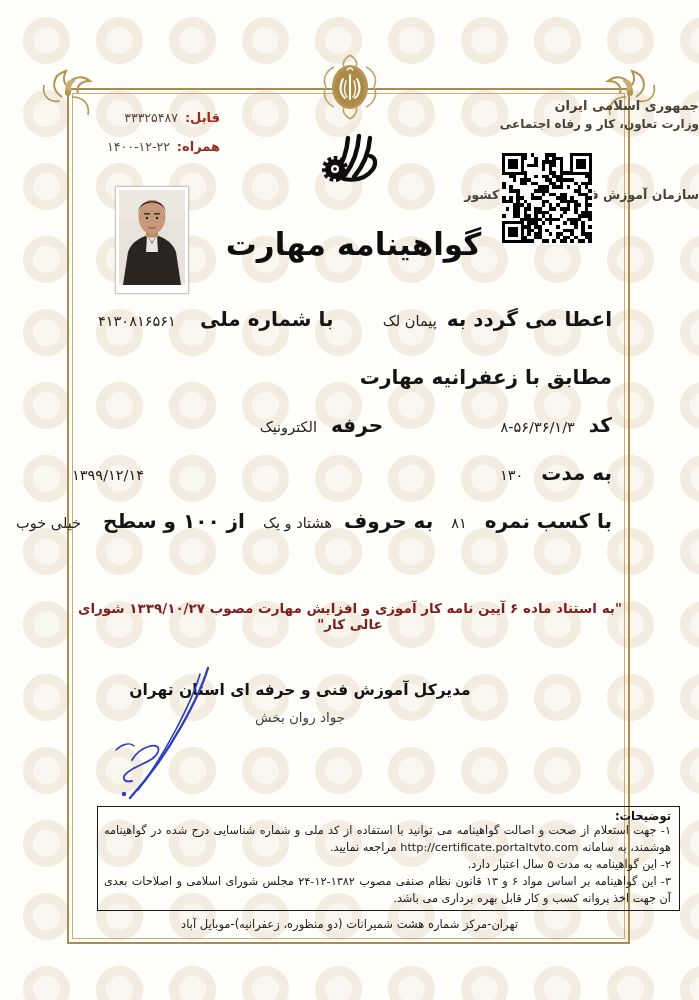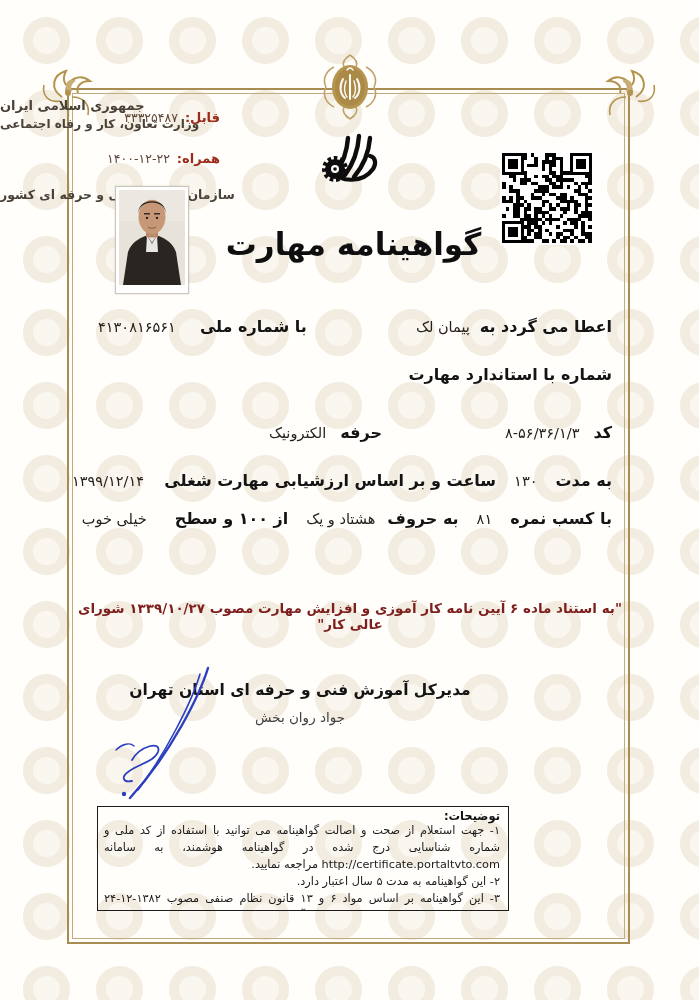--- a/index.html
+++ b/index.html
@@ -13,50 +13,50 @@
     content:"";position:absolute;inset:0;pointer-events:none;
     background-image:radial-gradient(circle, rgba(203,182,141,0.10) 0 13px, rgba(203,182,141,0.24) 14px 23px, rgba(203,182,141,0) 24px);
     background-size:73px 73px;background-position:10px 4px;
   }
   .border-outer{position:absolute;left:67px;top:88px;width:563px;height:856px;border:2px solid #a98c52;box-sizing:border-box;}
   .border-inner{position:absolute;left:72px;top:93px;width:553px;height:846px;border:1px solid #c3ab7c;box-sizing:border-box;}
   .flourish{position:absolute;width:72px;height:72px;}
   .flourish.tl{left:32px;top:53px;}
   .flourish.tr{left:594px;top:53px;transform:scaleX(-1);}
   .medallion{position:absolute;left:318px;top:52px;width:64px;height:70px;}
-  .hdr{position:absolute;left:0;right:0;text-align:left;color:#4a4238;}
+  .hdr{position:absolute;left:0;right:0;text-align:right;color:#4a4238;}
   .hdr.country{top:98px;font-size:13px;font-weight:bold;}
   .hdr.ministry{top:117px;font-size:12px;font-weight:bold;}
   .hdr.org{top:187px;font-size:12.5px;font-weight:bold;}
   .tvto-logo{position:absolute;left:321px;top:131px;width:60px;height:54px;}
   .meta{position:absolute;left:90px;top:110px;width:130px;display:flex;flex-direction:column;gap:14px;}
   .meta .mrow{display:flex;direction:rtl;align-items:baseline;gap:7px;}
   .meta .mlabel{font-weight:bold;font-size:13px;color:#9b2b1a;}
   .meta .mval{font-size:12.5px;color:#5d4437;}
-  .ltr{direction:ltr;unicode-bidi:isolate;margin-top:12px;}
+  .ltr{direction:ltr;unicode-bidi:isolate;}
   .photo{position:absolute;left:115px;top:186px;width:74px;height:108px;background:#fff;border:1px solid #ccc5ba;box-sizing:border-box;padding:3px 3px 8px 3px;box-shadow:0 0 2px rgba(0,0,0,.15);}
   .photo svg{display:block;width:100%;height:100%;}
   .qr{position:absolute;left:500px;top:151px;width:94px;height:94px;background:#fff;padding:2px;box-sizing:border-box;}
   .qr-grid{position:relative;display:grid;grid-template-columns:repeat(25,1fr);grid-auto-rows:1fr;width:90px;height:90px;}
   .qr-grid i{display:block;}
   .qr-grid i.on{background:#000;}
   .qf{position:absolute;width:22px;height:22px;border:3px solid #000;background:#fff;box-sizing:border-box;}
   .qf::after{content:"";position:absolute;inset:3px;background:#000;}
   .qf.tl{left:0;top:0;} .qf.tr{right:0;top:0;} .qf.bl{left:0;bottom:0;}
   .page-title{position:absolute;top:226px;left:0;right:0;text-align:center;font-size:31px;font-weight:bold;color:#0e0e0e;margin-left:8px;}
   .row{position:absolute;left:72px;width:540px;display:flex;direction:rtl;align-items:baseline;}
-  .b{font-weight:bold;font-size:16px;color:#141414;white-space:nowrap;}
+  .b{font-weight:bold;font-size:20px;color:#141414;white-space:nowrap;}
   .v{font-size:14.5px;color:#26201c;white-space:nowrap;}
   .sp{flex:1 1 0;}
   .legal-note{position:absolute;top:600px;left:60px;width:580px;text-align:center;direction:rtl;font-size:13.5px;font-weight:bold;color:#7c1f1d;}
   .sig-block{position:absolute;top:681px;left:80px;width:440px;text-align:center;direction:rtl;}
   .sig-title{font-size:15.5px;font-weight:bold;color:#141414;}
   .sig-name{margin-top:10px;font-size:13.5px;color:#404040;}
   .signature{position:absolute;left:104px;top:664px;width:118px;height:150px;z-index:3;pointer-events:none;}
-  .notes-box{position:absolute;left:97px;top:806px;width:412px;height:105px;border:1.5px solid #1a1a1a;box-sizing:border-box;padding:2px 8px 2px 6px;direction:rtl;overflow:hidden;}
+  .notes-box{position:absolute;left:97px;top:806px;width:583px;height:105px;border:1.5px solid #1a1a1a;box-sizing:border-box;padding:2px 8px 2px 6px;direction:rtl;overflow:hidden;}
   .notes-heading{font-size:11.5px;font-weight:bold;color:#111;}
   .note-item{font-size:11.3px;line-height:1.5;color:#1a1a1a;text-align:justify;text-align-last:right;margin:0;}
   .address{position:absolute;top:917px;left:0;right:0;text-align:center;direction:rtl;font-size:11.5px;color:#24211d;}
 </style>
 </head>
 <body>
 
 <div class="page">
 
   <div class="border-outer"></div>
@@ -789,47 +789,46 @@
   <div class="row" style="top:307px">
     <span class="b" style="margin-left:10px">اعطا می گردد به</span>
     <span class="v">پیمان لک</span>
     <span class="sp"></span>
     <span class="b" style="margin-left:24px">با شماره ملی</span>
     <span class="v ltr">۴۱۳۰۸۱۶۵۶۱</span>
     <span style="flex:0 0 26px"></span>
   </div>
 
   <div class="row" style="top:365px">
-    <span class="b" style="margin-left:12px">شماره با استاندارد مهارت</span>
+    <span class="b" style="margin-left:12px">مطابق با زعفرانیه مهارت</span>
     <span class="sp"></span>
   </div>
 
   <div class="row" style="top:413px">
     <span class="b" style="margin-left:14px">کد</span>
     <span class="v ltr">۸-۵۶/۳۶/۱/۳</span>
     <span class="sp"></span>
     <span class="b" style="margin-left:14px">حرفه</span>
     <span class="v">الکترونیک</span>
     <span class="sp" style="flex:1.6"></span>
   </div>
 
   <div class="row" style="top:461px">
     <span class="b" style="margin-left:18px">به مدت</span>
     <span class="v" style="margin-left:18px">۱۳۰</span>
-    <span class="b">ساعت و بر اساس ارزشیابی مهارت شغلی</span>
     <span class="sp"></span>
     <span class="v ltr">۱۳۹۹/۱۲/۱۴</span>
   </div>
 
   <div class="row" style="top:509px">
     <span class="b" style="margin-left:18px">با کسب نمره</span>
     <span class="v" style="margin-left:18px">۸۱</span>
     <span class="b" style="margin-left:12px">به حروف</span>
     <span class="v" style="margin-left:18px">هشتاد و یک</span>
-    <span class="b" style="margin-left:28px">از ۱۰۰ و سطح</span>
+    <span class="b" style="margin-left:22px">از ۱۰۰ و سطح</span>
     <span class="v">خیلی خوب</span>
     <span class="sp"></span>
   </div>
 
   <div class="legal-note">"به استناد ماده ۶ آیین نامه کار آموزی و افزایش مهارت مصوب ۱۳۳۹/۱۰/۲۷ شورای عالی کار"</div>
 
   <div class="sig-block">
     <div class="sig-title">مدیرکل آموزش فنی و حرفه ای استان تهران</div>
     <div class="sig-name">جواد روان بخش</div>
   </div>
@@ -843,14 +842,15 @@
     <circle cx="20" cy="130" r="2.2" fill="#2b3fc0"></circle>
   </svg>
 
   <div class="notes-box">
     <div class="notes-heading">توضیحات:</div>
     <p class="note-item">۱- جهت استعلام از صحت و اصالت گواهینامه می توانید با استفاده از کد ملی و شماره شناسایی درج شده در گواهینامه هوشمند، به سامانه http://certificate.portaltvto.com مراجعه نمایید.</p>
     <p class="note-item">۲- این گواهینامه به مدت ۵ سال اعتبار دارد.</p>
     <p class="note-item">۳- این گواهینامه بر اساس مواد ۶ و ۱۳ قانون نظام صنفی مصوب ⁦۲۴-۱۲-۱۳۸۲⁩ مجلس شورای اسلامی و اصلاحات بعدی آن جهت اخذ پروانه کسب و کار قابل بهره برداری می باشد.</p>
   </div>
 
+  <div class="address">تهران-مرکز شماره هشت شمیرانات (دو منظوره، زعفرانیه)-موبایل آباد</div>
 
 </div>
 
 </body></html>

